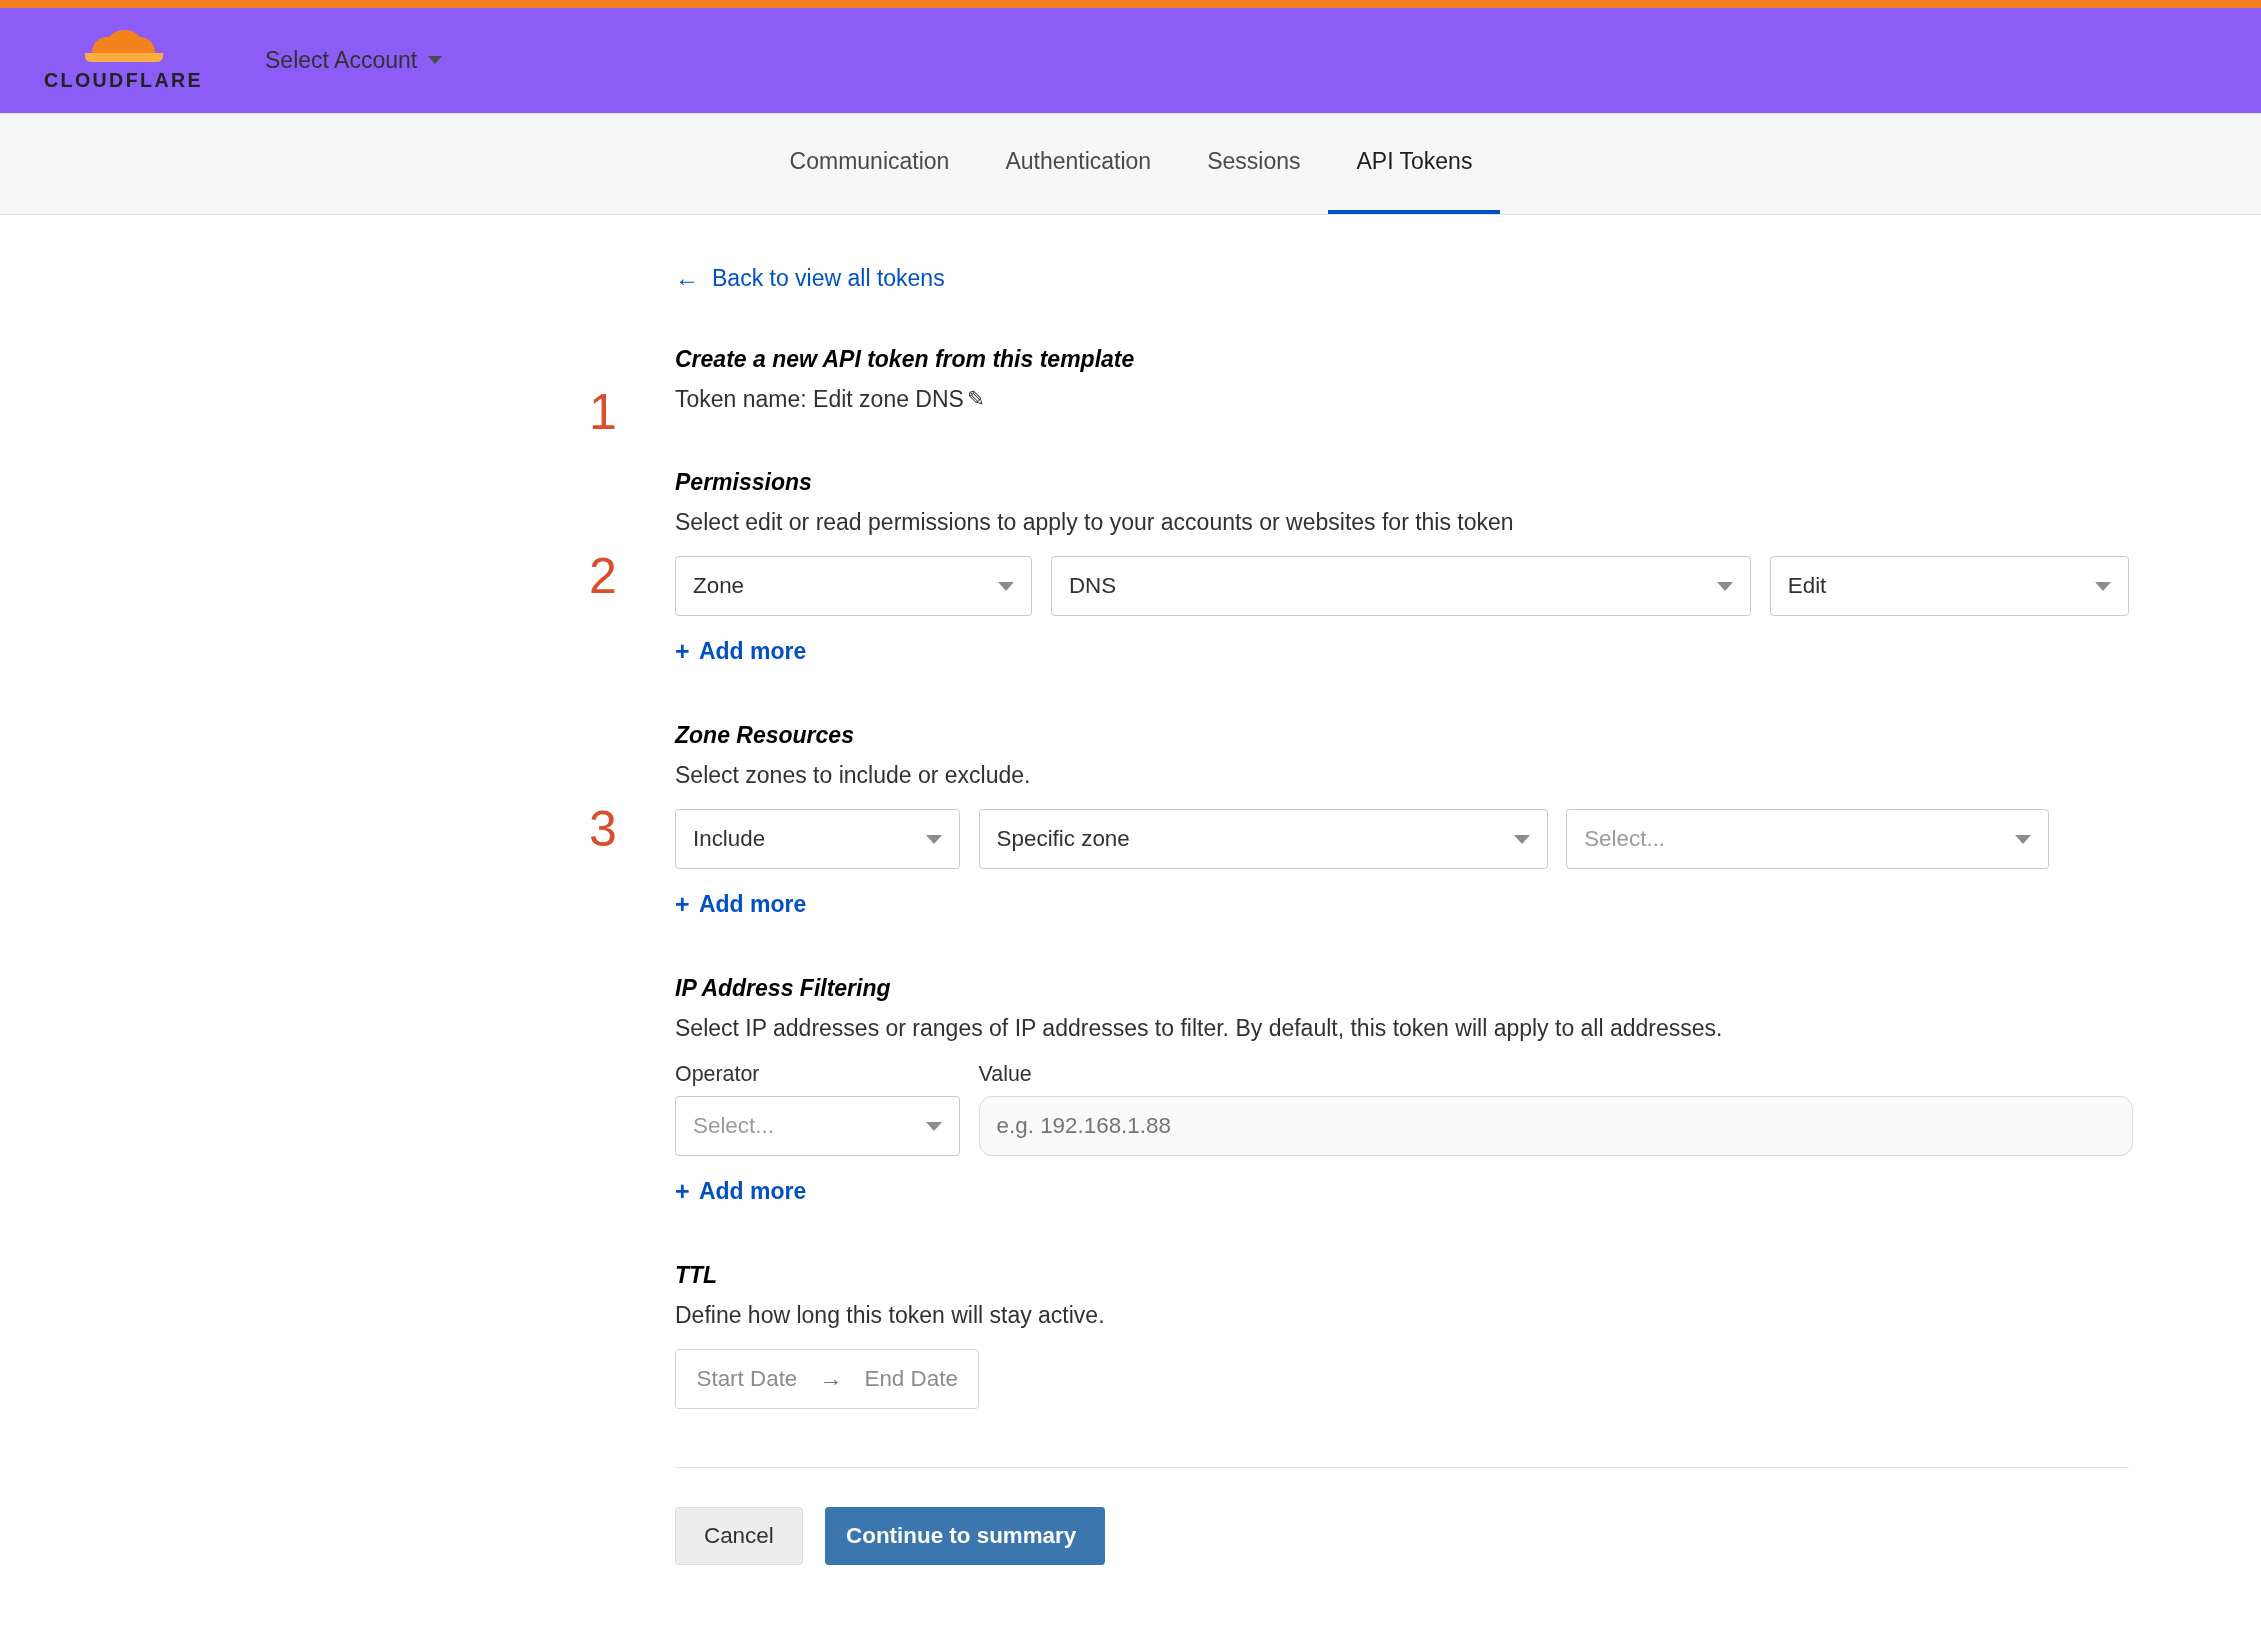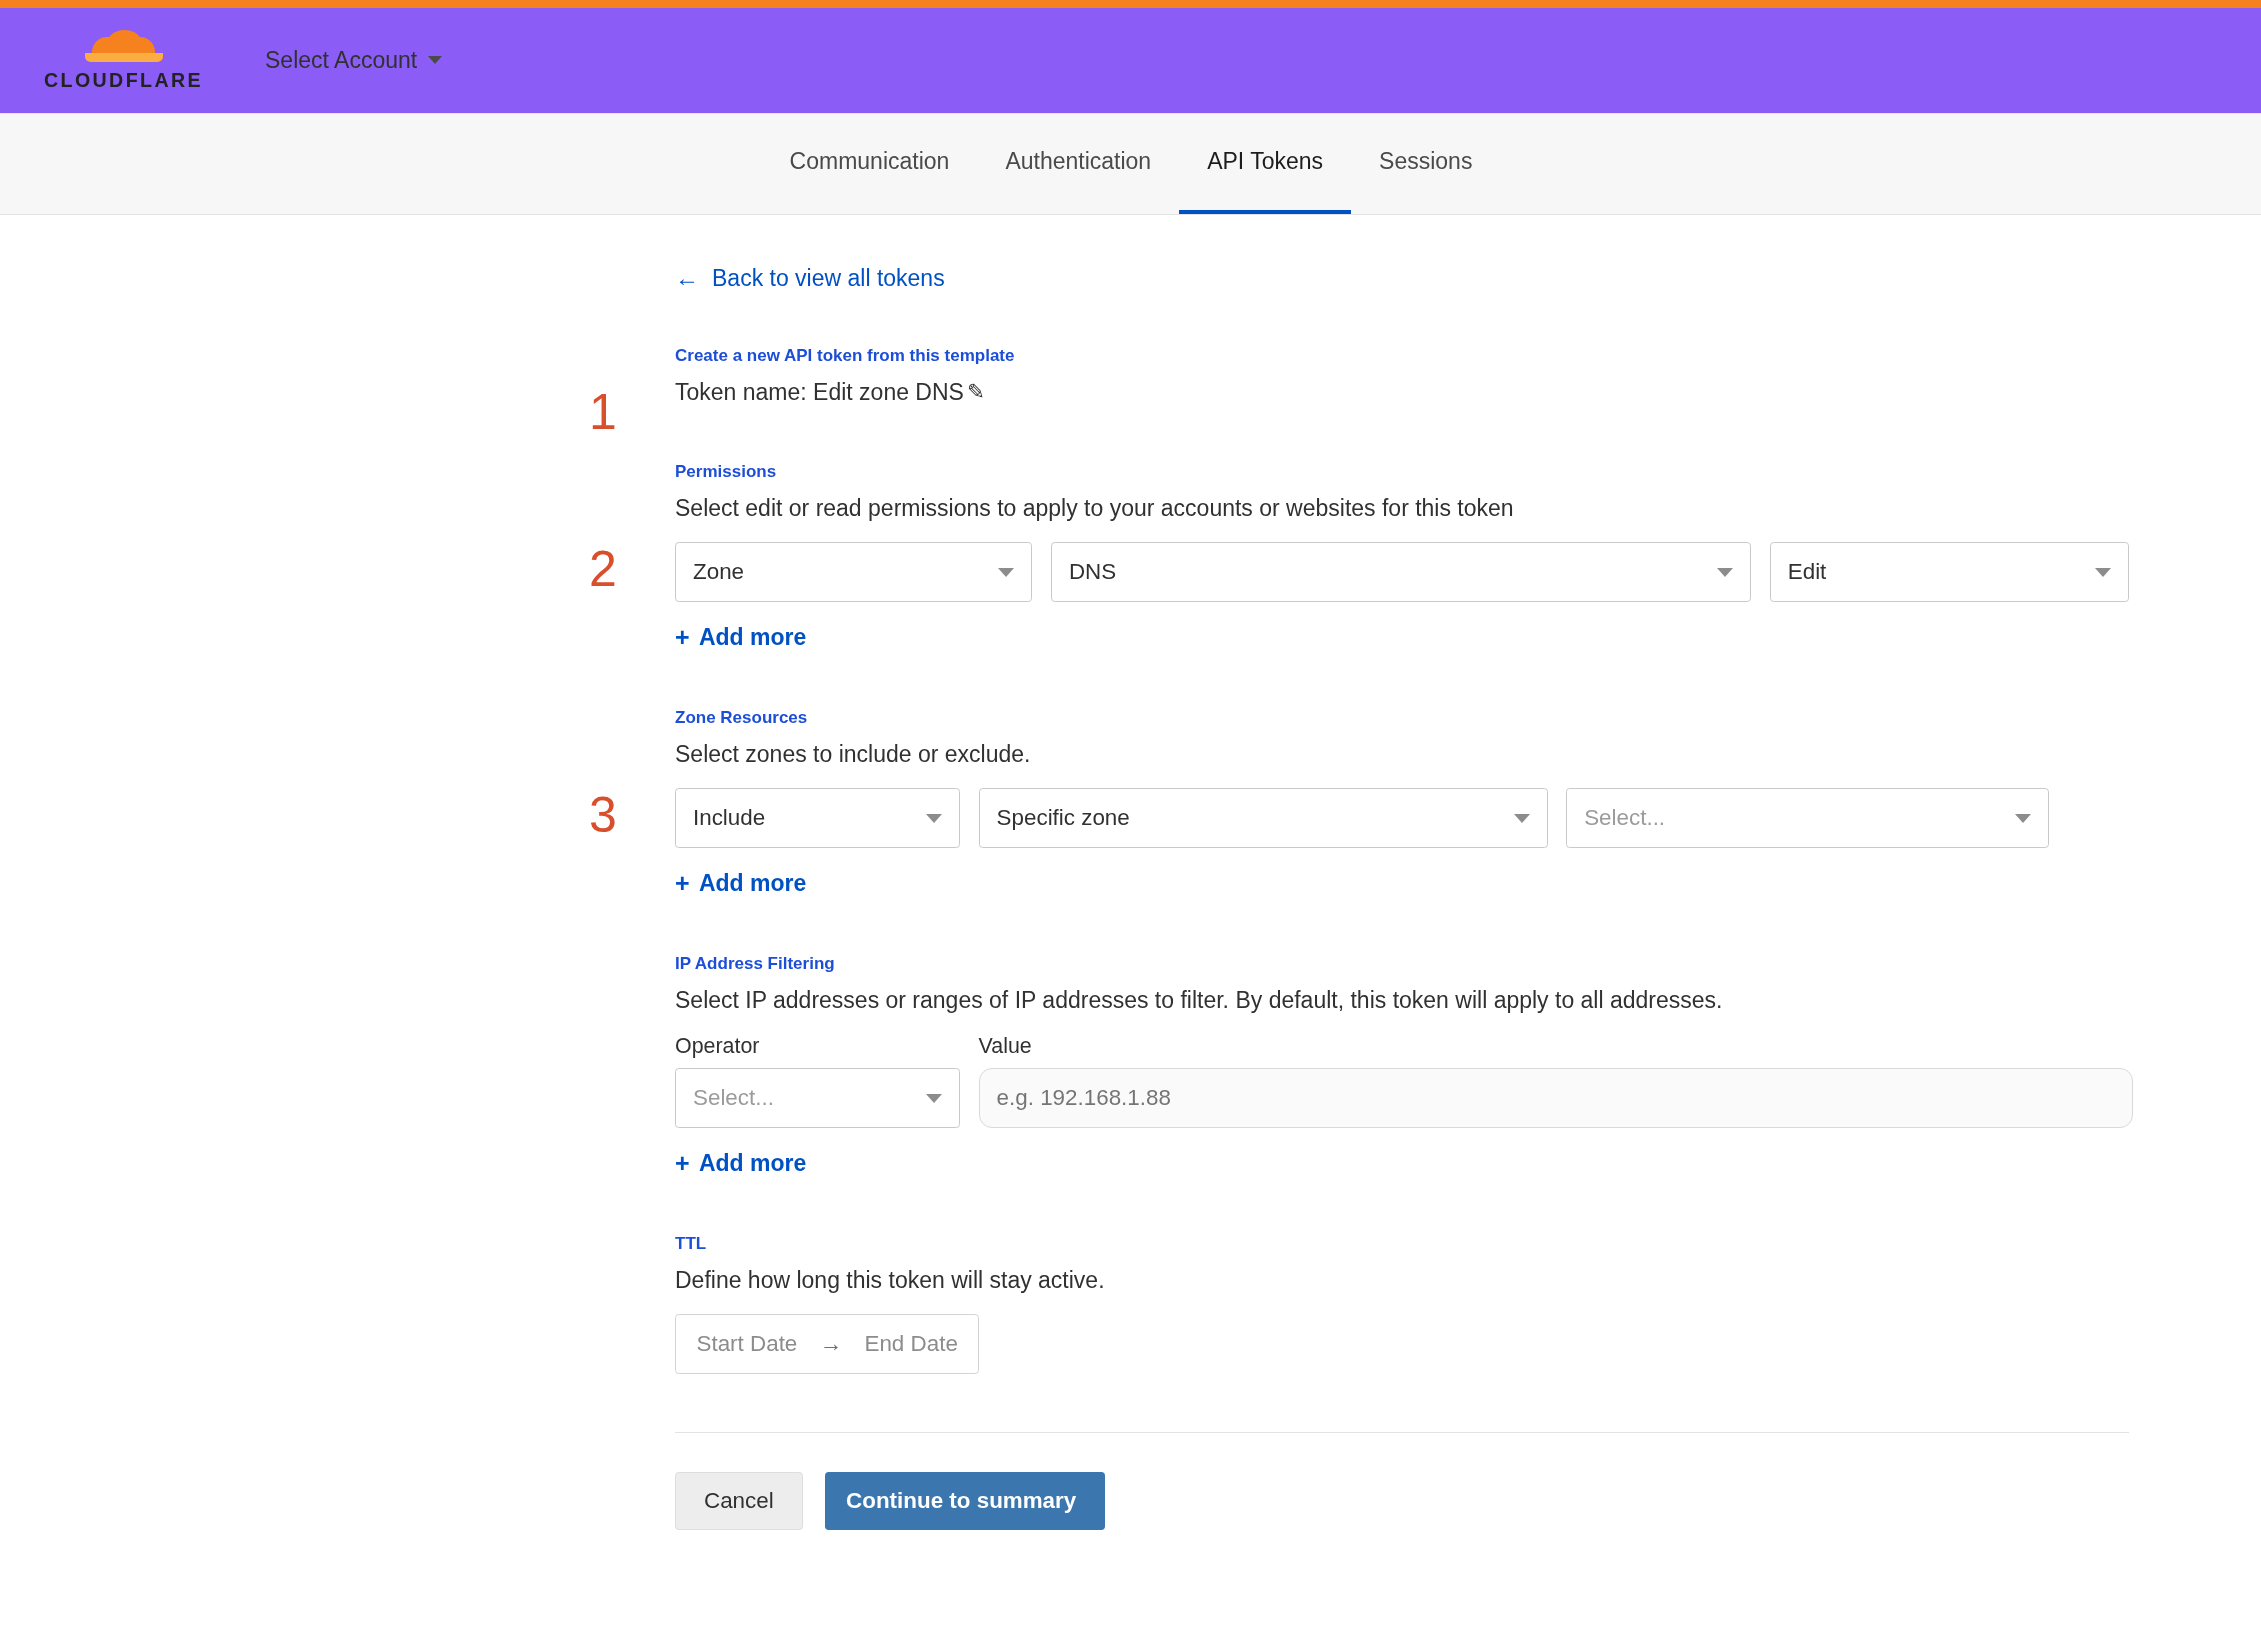--- a/index.html
+++ b/index.html
@@ -126,24 +126,25 @@
     position: absolute;
     left: -86px;
     font-size: 50px;
     color: #d94f2b;
     font-weight: 400;
     line-height: 1;
   }
 
   .section { position: relative; margin-bottom: 56px; }
   .section h2 {
-    font-size: 17px;
+    font-size: 23px;
     font-weight: bold;
     margin: 0 0 13px 0;
-    color: #1d4ed8;
+    color: #000000;
+    font-style: italic;
   }
   .section p.desc {
     font-size: 23px;
     margin: 0 0 20.5px 0;
     color: #313131;
   }
   .token-name-row {
     display: flex;
     align-items: center;
     gap: 3px;
@@ -257,22 +258,22 @@
   </div>
   <div class="account-select">
     <span>Select Account</span>
     <span class="caret-down"></span>
   </div>
 </div>
 
 <div class="navbar">
   <div class="nav-tab">Communication</div>
   <div class="nav-tab">Authentication</div>
+  <div class="nav-tab">Sessions</div>
   <div class="nav-tab active">API Tokens</div>
-  <div class="nav-tab">Sessions</div>
 </div>
 
 <div class="content">
   <div class="inner">
 
     <div class="back-link">
       <span class="arrow-left">←</span>
       <span>Back to view all tokens</span>
     </div>
 

